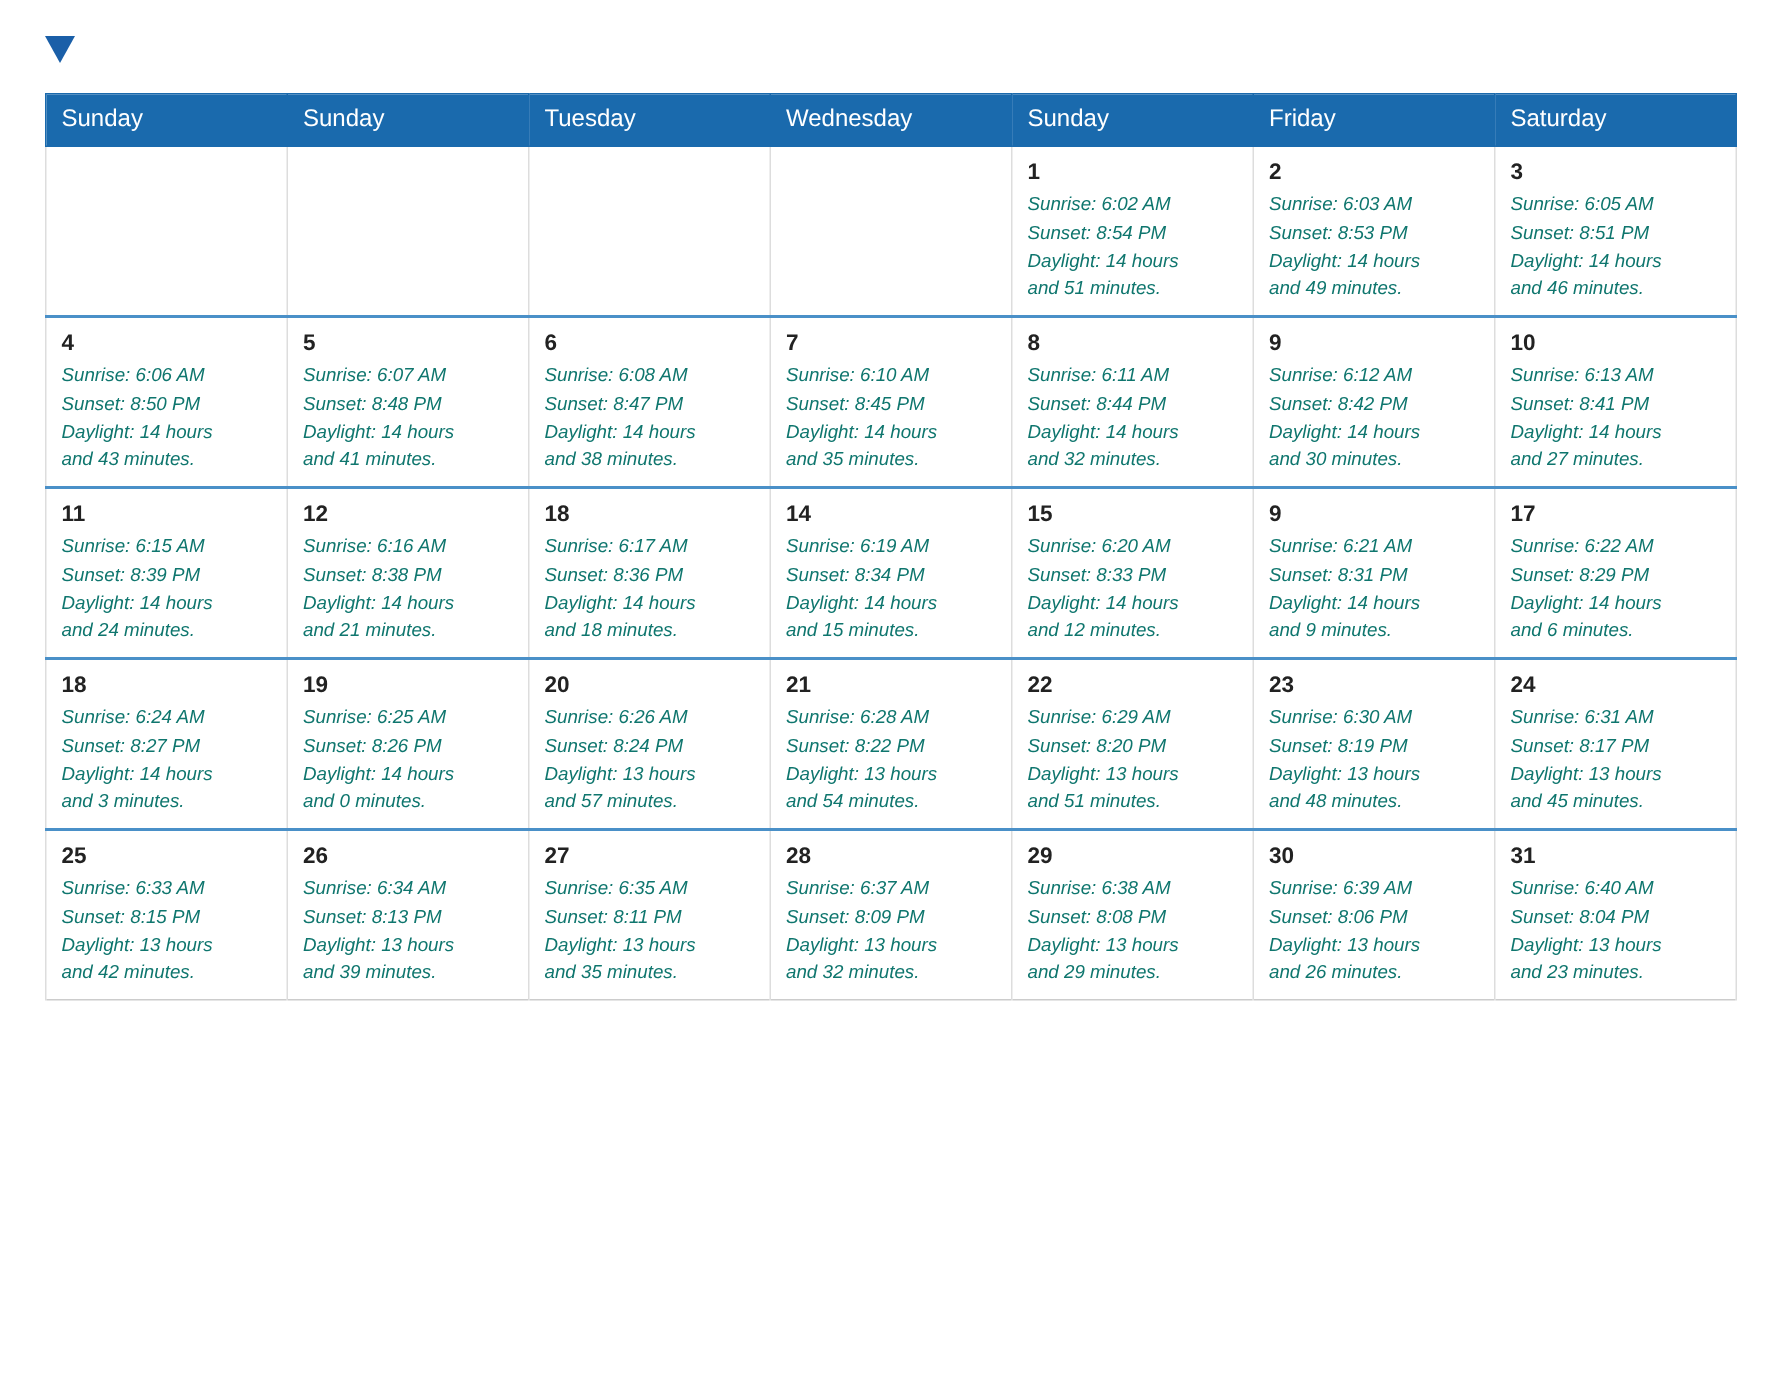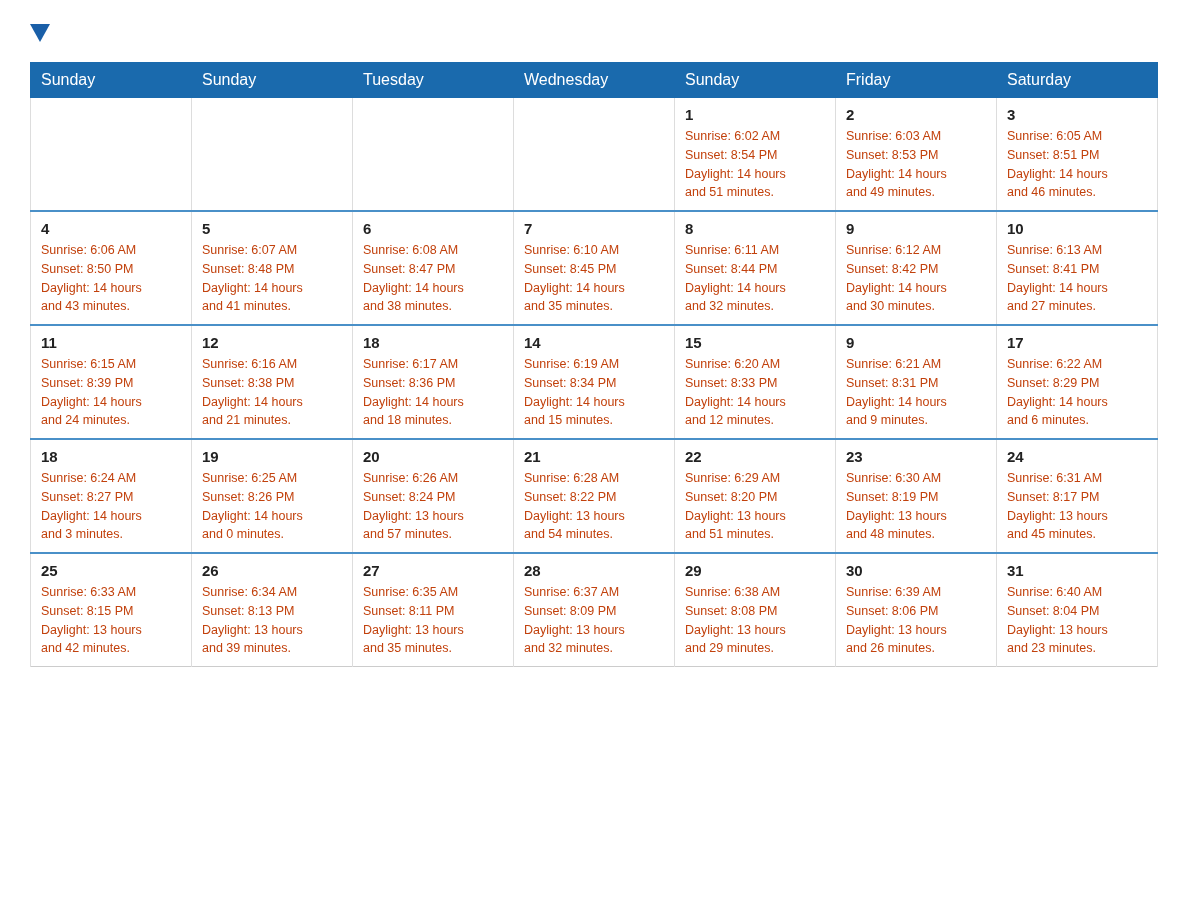--- a/index.html
+++ b/index.html
@@ -90,22 +90,23 @@
     }
     .day-num {
       font-size: 15px;
       font-weight: bold;
       color: #222;
       display: block;
       margin-bottom: 4px;
     }
     .day-info {
       font-size: 12.5px;
-      color: #c2410c;
+      color: #0f766e;
       line-height: 1.5;
+      font-style: italic;
     }
     tbody tr:last-child {
       border-bottom: 1px solid #ccc;
     }
   </style>
 </head>
 <body>
 
 <div class="header">
   <div class="logo">

